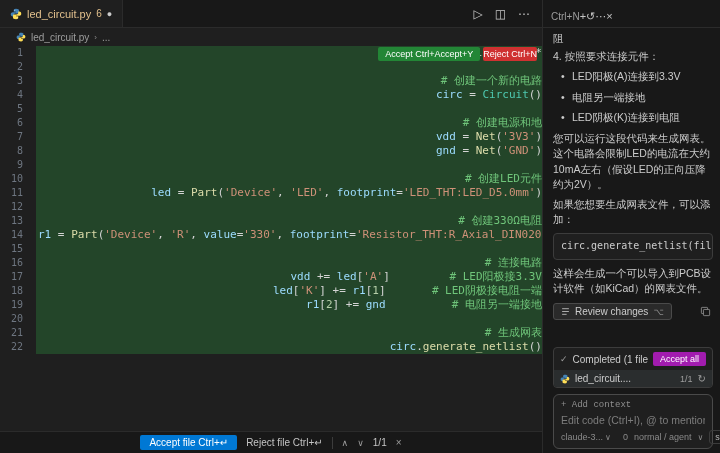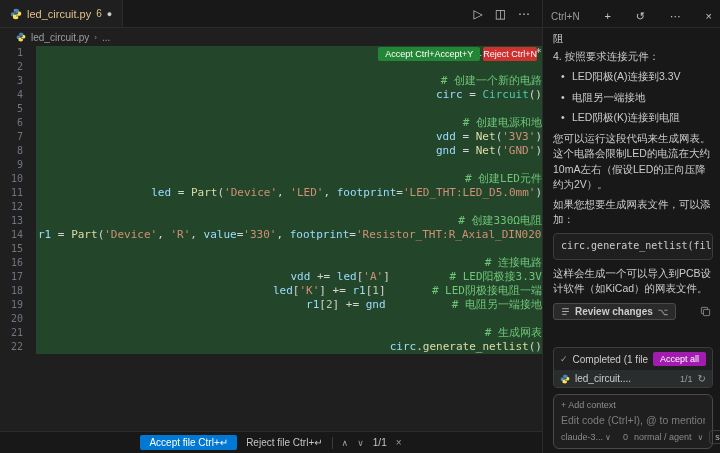--- a/index.html
+++ b/index.html
@@ -8,21 +8,21 @@
   .app { width:720px; height:453px; display:flex; flex-direction:column; }
 
   
   .topbar { height:28px; display:flex; background:#181818; border-bottom:1px solid #2b2b2b; flex:none; }
   .tabs-area { width:543px; flex:none; display:flex; align-items:stretch; border-right:1px solid #2b2b2b; }
   .tab { display:flex; align-items:center; gap:5px; padding:0 10px; background:#1f1f1f; border-right:1px solid #2b2b2b; font-size:11px; color:#e2c08d; cursor:pointer; }
   .tab-badge { color:#e2c08d; font-size:10px; }
   .tab-dot { color:#cccccc; font-size:9px; }
   .editor-actions { margin-left:auto; display:flex; align-items:center; gap:12px; padding-right:12px; color:#c5c5c5; font-size:12px; }
   .editor-actions span { cursor:pointer; }
-  .panel-top { flex:1; display:flex; align-items:center; justify-content:space-between; padding:16px 8px; font-size:10px; color:#9d9d9d; }
+  .panel-top { flex:1; display:flex; align-items:center; justify-content:flex-start; padding:16px 8px; font-size:10px; color:#9d9d9d; }
   .panel-top .ic { cursor:pointer; font-size:11px; color:#c5c5c5; }
 
   
   .main { flex:1; display:flex; min-height:0; }
   .editor-col { width:543px; flex:none; display:flex; flex-direction:column; background:#1f1f1f; border-right:1px solid #2b2b2b; }
   .breadcrumb { height:18px; flex:none; display:flex; align-items:center; gap:5px; padding:0 16px; font-size:10px; color:#9d9d9d; cursor:pointer; }
   .editor { flex:1; position:relative; overflow:hidden; font-family:"DejaVu Sans Mono","Liberation Mono",monospace; font-size:11px; }
   .code-line { display:flex; height:14px; line-height:14px; white-space:pre; }
   .ln { width:36px; flex:none; text-align:right; padding-right:13px; color:#6e7681; font-size:10px; background:#1f1f1f; }
   .code-cell { flex:1; background:rgba(46,160,67,0.30); padding-left:2px; min-width:0;text-align:right; }
@@ -46,36 +46,36 @@
   .step-title { margin:3px 0 4px; }
   .bullets { list-style:none; margin:2px 0 6px 8px; }
   .bullets li { position:relative; padding-left:11px; margin:5px 0; }
   .bullets li::before { content:"•"; position:absolute; left:0; color:#cccccc; }
   .chat-scroll p { margin:5px 0; }
   .code-box { border:1px solid #3c3c3c; background:#1f1f1f; border-radius:4px; padding:5px 7px; margin:6px 0;
               font-family:"DejaVu Sans Mono","Liberation Mono",monospace; font-size:10px; color:#cccccc;
               white-space:nowrap; overflow:hidden; cursor:pointer; }
   .review-row { display:flex; align-items:center; justify-content:space-between; margin:7px 0 4px; }
   .review-btn { display:inline-flex; align-items:center; gap:5px; background:#2a2a2a; border:1px solid #4a4a4a; border-radius:3px;
-                padding:2px 7px; font-size:10px; color:#cccccc; font-family:"Liberation Sans",sans-serif; cursor:pointer;font-weight:bold; }
+                padding:2px 7px; font-size:10px; color:#cccccc; font-family:"Liberation Sans",sans-serif; cursor:pointer; }
   .review-btn .kbd { color:#8a8a8a; font-size:9px; }
   .copy-btn { cursor:pointer; display:inline-flex; padding:2px; }
 
   .completed-box { flex:none; border:1px solid #3c3c3c; border-radius:4px; background:#1f1f1f; overflow:hidden; margin:4px 0 6px; }
   .completed-head { display:flex; align-items:center; gap:5px; padding:4px 6px; font-size:10px; }
   .completed-head .chk { color:#9d9d9d; font-size:9px; }
   .completed-label { white-space:nowrap; overflow:hidden; flex:1; min-width:0; }
   .accept-all { flex:none; background:#a21caf; color:#fff; border:none; border-radius:2px; font-size:9px; padding:2px 7px; font-family:"Liberation Sans",sans-serif; cursor:pointer; }
   .file-row { display:flex; align-items:center; gap:5px; background:#2a2d2e; padding:3px 6px; font-size:10px; cursor:pointer; }
   .file-row .fname { flex:1; min-width:0; white-space:nowrap; overflow:hidden; }
   .file-row .fcount { color:#9d9d9d; font-size:9px; }
   .file-row .fic { color:#9d9d9d; font-size:10px; cursor:pointer; }
 
   .composer { flex:none; border:1px solid #4a4a4a; border-radius:6px; background:#1f1f1f; padding:5px 7px 4px; display:flex; flex-direction:column; gap:4px; }
-  .add-context { font-size:9px; color:#8f8f8f; cursor:pointer; }
+  .add-context { font-size:9px; color:#8f8f8f; cursor:pointer;font-family:Liberation Mono, monospace; }
   .composer input { background:transparent; border:none; outline:none; font-size:10.5px; color:#cccccc; font-family:"Liberation Sans",sans-serif; width:100%; }
   .composer input::placeholder { color:#7c7c7c; }
   .composer-foot { display:flex; align-items:center; gap:6px; font-size:9px; color:#8a8a8a; }
   .model-sel { cursor:pointer; display:inline-flex; align-items:center; gap:2px; white-space:nowrap; }
   .foot-spacer { flex:1; }
   .mode-sel { cursor:pointer; white-space:nowrap; }
   .submit-btn { cursor:pointer; color:#b5b5b5; border:1px solid #3c3c3c; border-radius:3px; padding:1px 5px; white-space:nowrap; }
   .caret { font-size:8px; color:#8a8a8a; }
 </style>
 </head>

